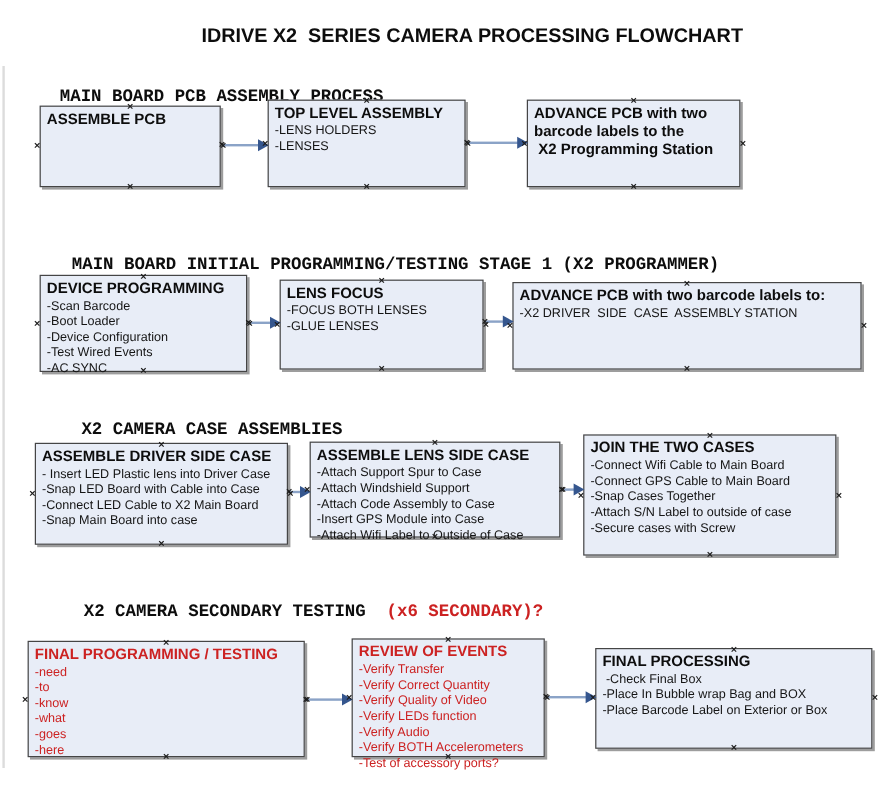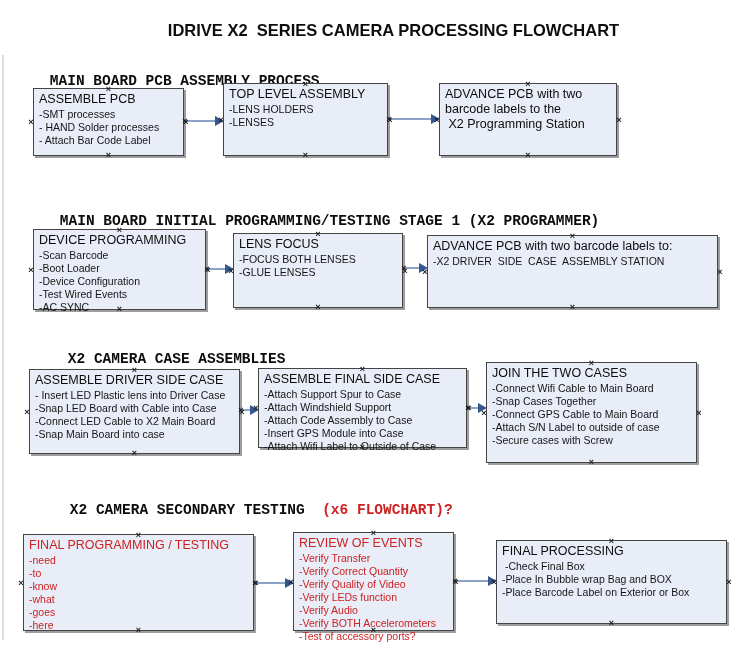--- a/index.html
+++ b/index.html
@@ -16,21 +16,21 @@
   #h1{left:15px;top:57px;}
   #h2{left:25px;top:197px;}
   #h3{left:33px;top:335px;}
   #h4{left:35px;top:486px;}
   .red-text{color:#cc2222;}
 
   
   .box{position:absolute;background:#e8edf7;border:1px solid #454545;
        box-shadow:2px 2px 0 rgba(140,140,140,.85);padding:3px 5px 0 5px;
        box-sizing:border-box;overflow:visible;}
-  .box-title{font-size:12.5px;font-weight:normal;line-height:15px;white-space:pre;color:#0d0d0d;}
+  .box-title{font-size:12.5px;font-weight:bold;line-height:15px;white-space:pre;color:#0d0d0d;}
   .box-items{margin-top:1px;}
   .box-item{font-size:10.5px;line-height:13px;white-space:pre;color:#151515;}
   .box.red .box-title,.box.red .box-item{color:#cc2222;}
 
   #b11{left:33px; top:88px; width:151px;height:68px;}
   #b12{left:223px;top:83px; width:165px;height:73px;}
   #b13{left:439px;top:83px; width:178px;height:73px;}
   #b21{left:33px; top:229px;width:173px;height:81px;}
   #b22{left:233px;top:233px;width:170px;height:75px;}
   #b23{left:427px;top:235px;width:291px;height:73px;}
@@ -75,30 +75,25 @@
   <div class="heading" id="h1">
     <span>MAIN BOARD PCB ASSEMBLY PROCESS</span>
   </div>
   <div class="heading" id="h2">
     <span>MAIN BOARD INITIAL PROGRAMMING/TESTING STAGE 1 (X2 PROGRAMMER)</span>
   </div>
   <div class="heading" id="h3">
     <span>X2 CAMERA CASE ASSEMBLIES</span>
   </div>
   <div class="heading" id="h4">
-    <span>X2 CAMERA SECONDARY TESTING </span><span class="red-text"> (x6 FLOWCHART)?</span>
+    <span>X2 CAMERA SECONDARY TESTING </span><span class="red-text"> (x6 SECONDARY)?</span>
   </div>
 
   <div class="box" id="b11">
     <div class="box-title">ASSEMBLE PCB</div>
-    <div class="box-items">
-        <div class="box-item">-SMT processes</div>
-        <div class="box-item">- HAND Solder processes</div>
-        <div class="box-item">- Attach Bar Code Label</div>
-      </div>
   <span class="cp cp-top">×</span>
       <span class="cp cp-bottom">×</span>
       <span class="cp cp-left">×</span>
       <span class="cp cp-right">×</span>
     </div>
   <div class="box" id="b12">
     <div class="box-title">TOP LEVEL ASSEMBLY</div>
     <div class="box-items">
         <div class="box-item">-LENS HOLDERS</div>
         <div class="box-item">-LENSES</div>
@@ -162,39 +157,39 @@
         <div class="box-item">-Snap LED Board with Cable into Case</div>
         <div class="box-item">-Connect LED Cable to X2 Main Board</div>
         <div class="box-item">-Snap Main Board into case</div>
       </div>
   <span class="cp cp-top">×</span>
       <span class="cp cp-bottom">×</span>
       <span class="cp cp-left">×</span>
       <span class="cp cp-right">×</span>
     </div>
   <div class="box" id="b32">
-    <div class="box-title">ASSEMBLE FINAL SIDE CASE</div>
+    <div class="box-title">ASSEMBLE LENS SIDE CASE</div>
     <div class="box-items">
         <div class="box-item">-Attach Support Spur to Case</div>
         <div class="box-item">-Attach Windshield Support</div>
         <div class="box-item">-Attach Code Assembly to Case</div>
         <div class="box-item">-Insert GPS Module into Case</div>
         <div class="box-item">-Attach Wifi Label to Outside of Case</div>
       </div>
   <span class="cp cp-top">×</span>
       <span class="cp cp-bottom">×</span>
       <span class="cp cp-left">×</span>
       <span class="cp cp-right">×</span>
     </div>
   <div class="box" id="b33">
     <div class="box-title">JOIN THE TWO CASES</div>
     <div class="box-items">
         <div class="box-item">-Connect Wifi Cable to Main Board</div>
+        <div class="box-item">-Connect GPS Cable to Main Board</div>
         <div class="box-item">-Snap Cases Together</div>
-        <div class="box-item">-Connect GPS Cable to Main Board</div>
         <div class="box-item">-Attach S/N Label to outside of case</div>
         <div class="box-item">-Secure cases with Screw</div>
       </div>
   <span class="cp cp-top">×</span>
       <span class="cp cp-bottom">×</span>
       <span class="cp cp-left">×</span>
       <span class="cp cp-right">×</span>
     </div>
 
   <div class="box red" id="b41">

